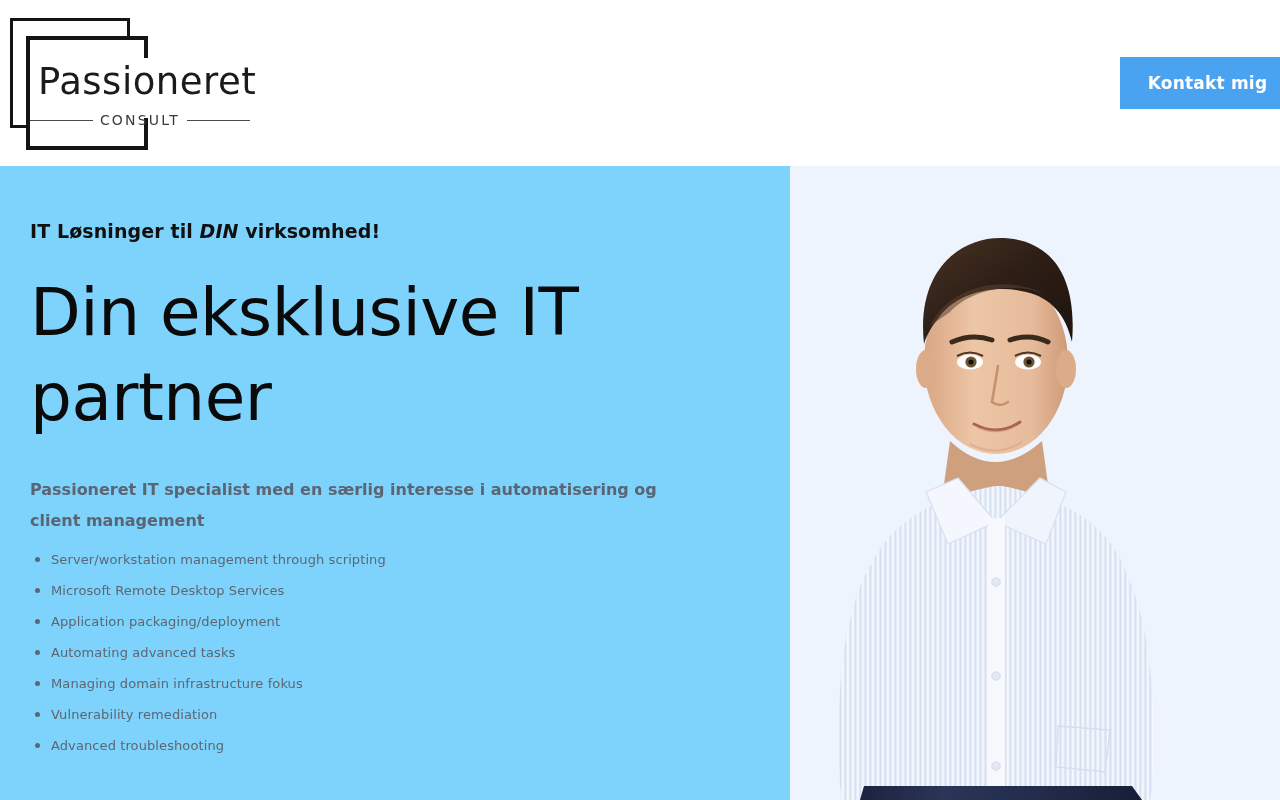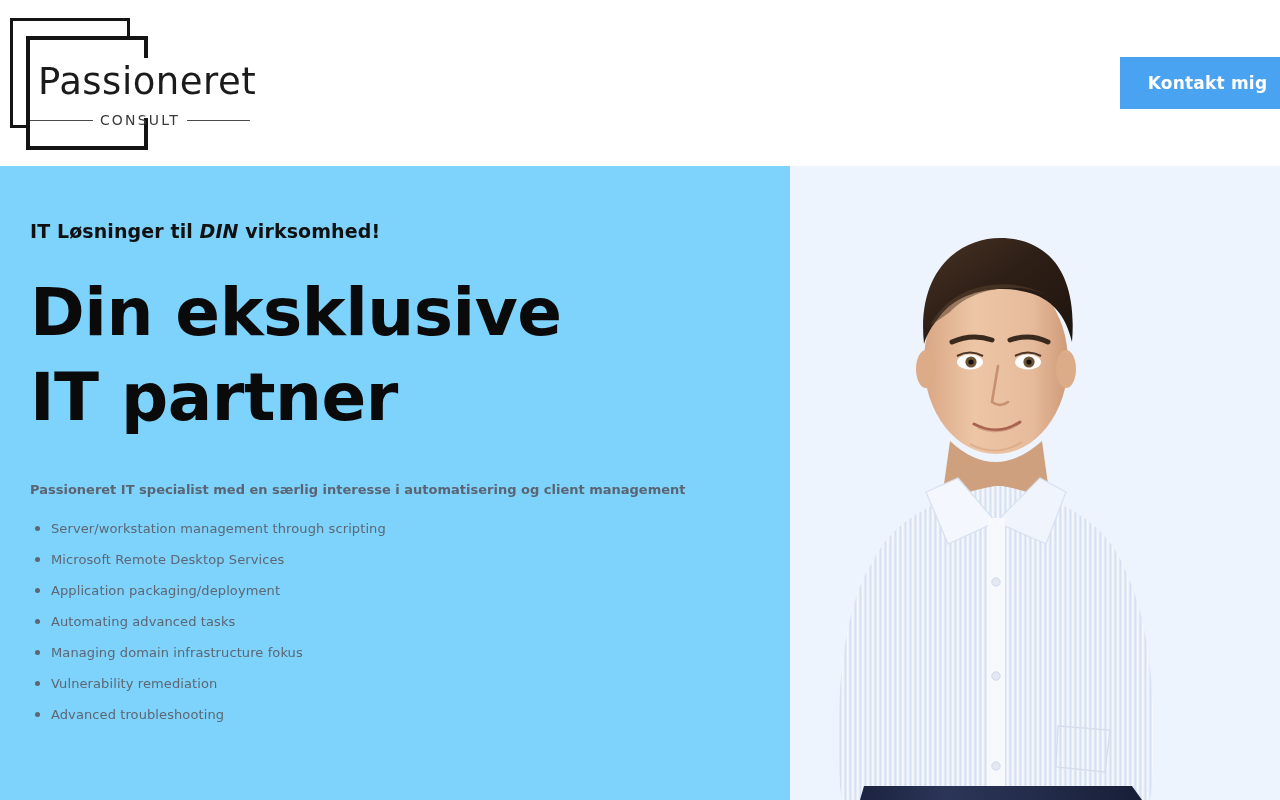--- a/index.html
+++ b/index.html
@@ -117,30 +117,30 @@
     margin: 0 0 26px 0;
     line-height: 26px;
   }
   .eyebrow em {
     font-style: italic;
     font-weight: 700;
   }
 
   .hero-title {
     font-size: 66px;
-    font-weight: 700;
+    font-weight: 400;
     color: #0a0a0a;
     line-height: 85px;
     letter-spacing: -0.5px;
     margin: 0 0 34px 0;
     max-width: 560px;
   }
 
   .hero-lead {
-    font-size: 13px;
+    font-size: 16px;
     font-weight: 700;
     color: #5b6472;
     line-height: 31px;
     margin: 16px 0 8px 0;
     max-width: 660px;
   }
   .hero-lead2 {
     font-size: 16.5px;
     font-weight: 700;
     color: #5b6472;

